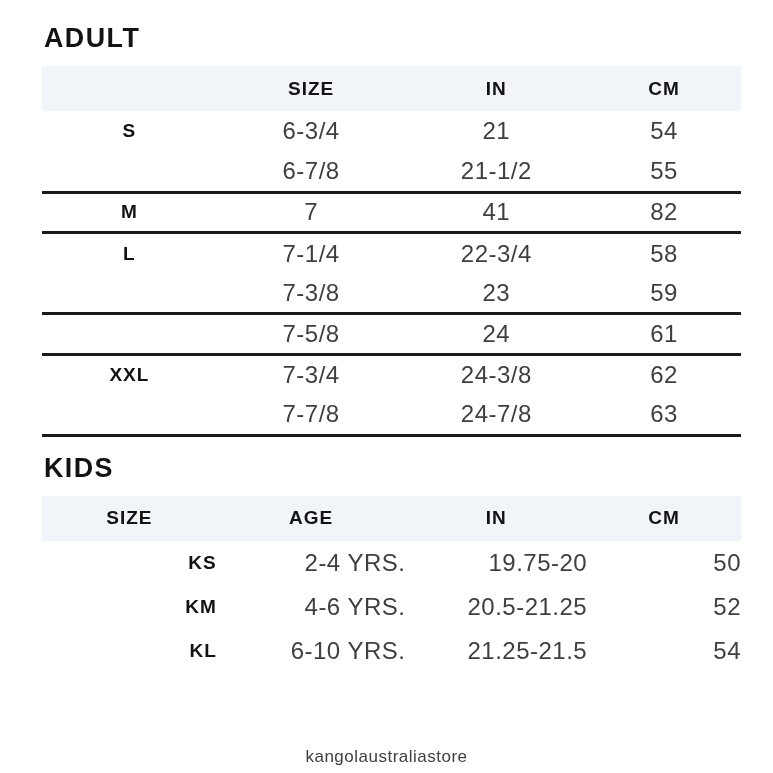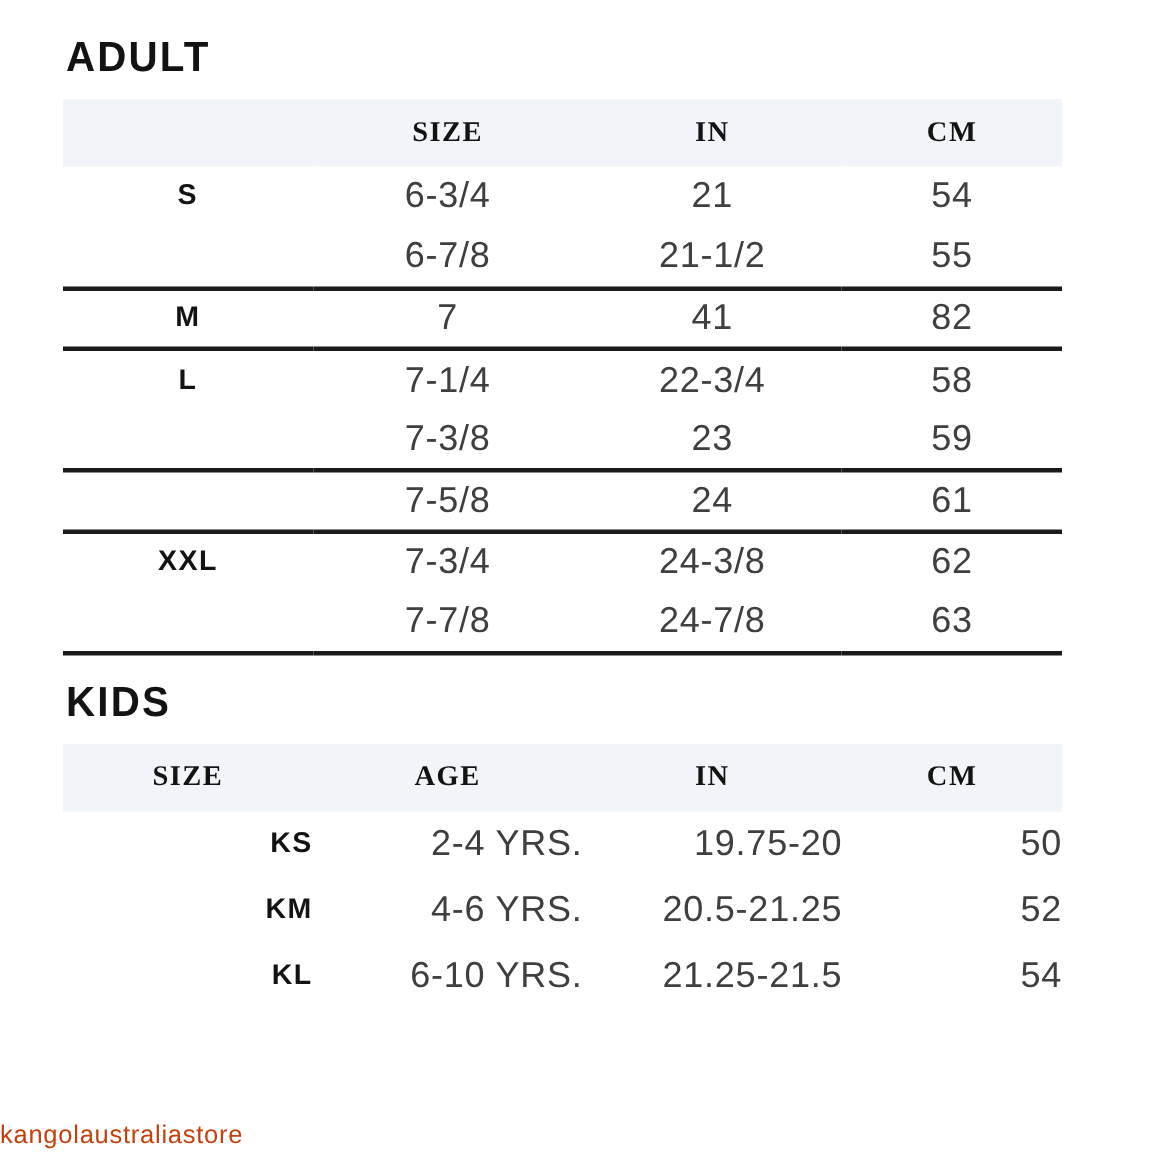--- a/index.html
+++ b/index.html
@@ -4,61 +4,61 @@
 <style>
   * { margin: 0; padding: 0; box-sizing: border-box; }
   html, body { background: #ffffff; }
   body {
     width: 773px; height: 773px;
     font-family: "Liberation Sans", sans-serif;
     position: relative;
     overflow: hidden;
   }
   .sheet { width: 773px; height: 773px; position: relative; background: #fff; }
-  .content { padding: 22px 65px 0 42px; }
+  .content { padding: 22px 32px 0 42px; }
 
   .section-title {
     font-size: 28px; line-height: 32px;
     font-weight: 800; letter-spacing: 1.5px;
     color: #131313;
     margin: 0 0 12px 2px;
     transform: scaleX(0.96); transform-origin: left center;
   }
   .section-title.kids { margin-top: 15px; }
 
   table { width: 100%; border-collapse: collapse; table-layout: fixed; }
   col.c1 { width: 25%; }
   col.c2 { width: 27%; }
   col.c3 { width: 26%; }
   col.c4 { width: 22%; }
 
   thead tr { background: #f1f4f8; height: 45px; }
   th {
     font-size: 19px; font-weight: 800; letter-spacing: 1px;
-    color: #131313; text-align: center; vertical-align: middle; font-family: Liberation Serif, serif;
+    color: #131313; text-align: center; vertical-align: middle;
   }
 
   td {
     height: 40px; text-align: center; vertical-align: middle;
     font-size: 24px; font-weight: 400; color: #3f3f3f;
     letter-spacing: 0.5px;
   }
   td.rowlabel {
     font-size: 19px; font-weight: 800; color: #131313;
     letter-spacing: 1px;
   }
   tbody.size-group { border-bottom: 3px solid #1a1a1a; }
   tbody.size-group td { height: 40.5px; }
 
   .kids-table td { height: 44px; text-align: right; }
 
   .watermark {
     position: absolute; left: 0; bottom: 6px; width: 100%;
-    font-size: 17px; letter-spacing: 0.5px;
-    color: #c2410c; font-weight: 400;
+    text-align: center; font-size: 17px; letter-spacing: 0.5px;
+    color: #404040; font-weight: 400;
   }
 </style>
 </head>
 <body>
 
 <div class="sheet">
   <div class="content">
 
     <div class="section-title">ADULT</div>
 

